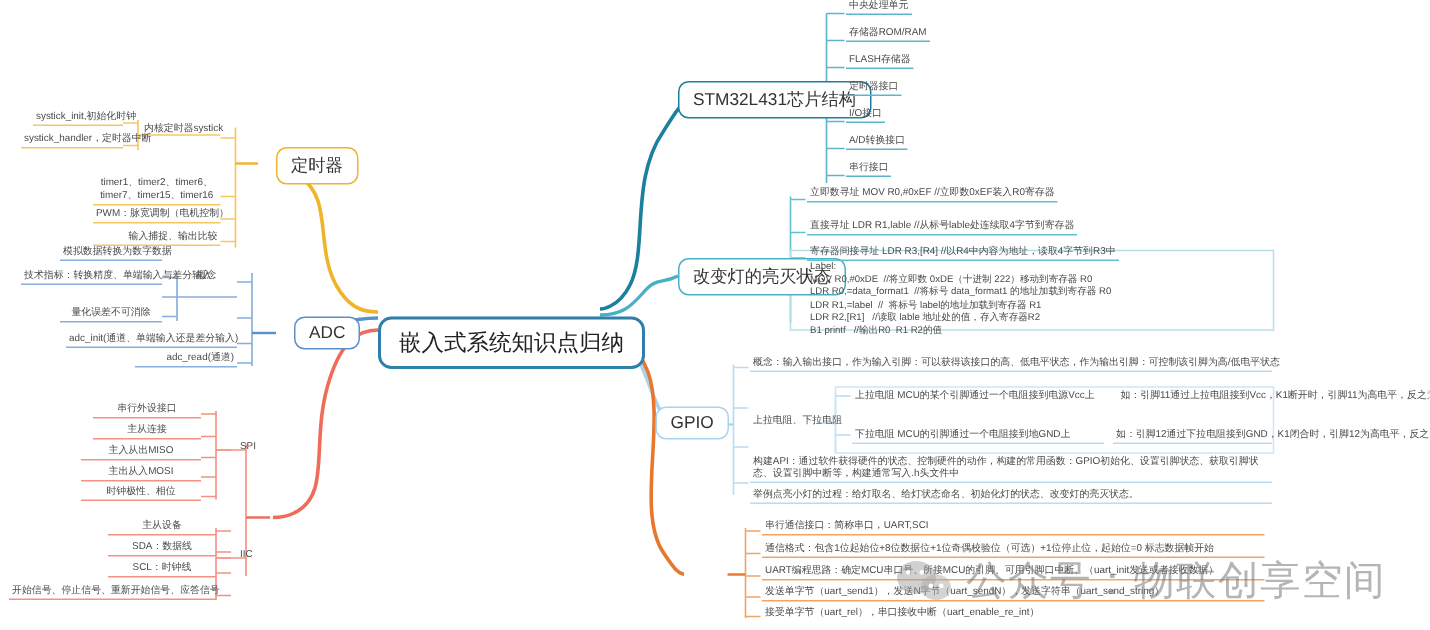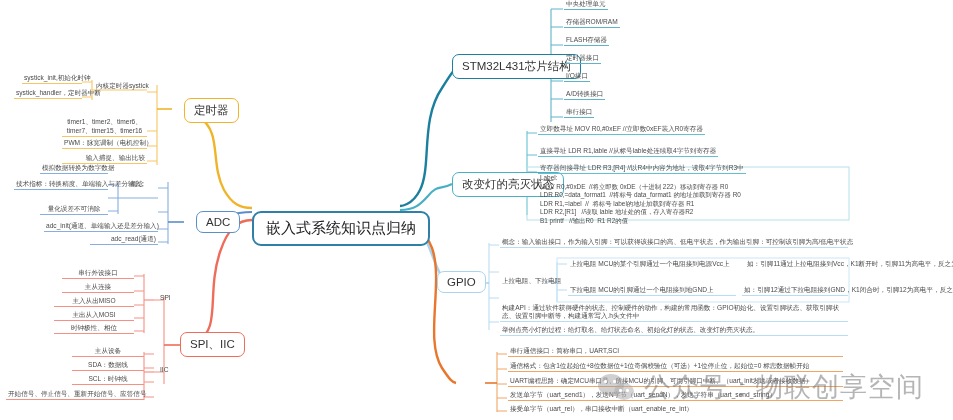--- a/index.html
+++ b/index.html
@@ -202,23 +202,20 @@
   <div class="node branch b-adc" style="left:196px;top:211px;">
     <span>ADC</span>
   </div>
   <div class="leaf u-adc ctr" style="left:40px;top:164px;width:68px;">模拟数据转换为数字数据</div>
   <div class="leaf u-adc rt" style="left:14px;top:180px;width:94px;">技术指标：转换精度、单端输入与差分输入</div>
   <div class="leaf noline" style="left:129px;top:180px;">概念</div>
   <div class="leaf u-adc ctr" style="left:40px;top:205px;width:68px;">量化误差不可消除</div>
   <div class="leaf u-adc rt" style="left:44px;top:222px;width:114px;">adc_init(通道、单端输入还是差分输入)</div>
   <div class="leaf u-adc rt" style="left:90px;top:235px;width:68px;">adc_read(通道)</div>
 
-  <div class="node branch b-spi" style="left:180px;top:332px;">
-    <span>SPI、IIC</span>
-  </div>
   <div class="leaf noline" style="left:158px;top:294px;">SPI</div>
   <div class="leaf noline" style="left:158px;top:366px;">IIC</div>
 
   <div class="leaf u-spi ctr" style="left:62px;top:269px;width:72px;">串行外设接口</div>
   <div class="leaf u-spi ctr" style="left:62px;top:283px;width:72px;">主从连接</div>
   <div class="leaf u-spi ctr" style="left:54px;top:297px;width:80px;">主入从出MISO</div>
   <div class="leaf u-spi ctr" style="left:54px;top:311px;width:80px;">主出从入MOSI</div>
   <div class="leaf u-spi ctr" style="left:54px;top:324px;width:80px;">时钟极性、相位</div>
 
   <div class="leaf u-spi ctr" style="left:72px;top:347px;width:72px;">主从设备</div>

